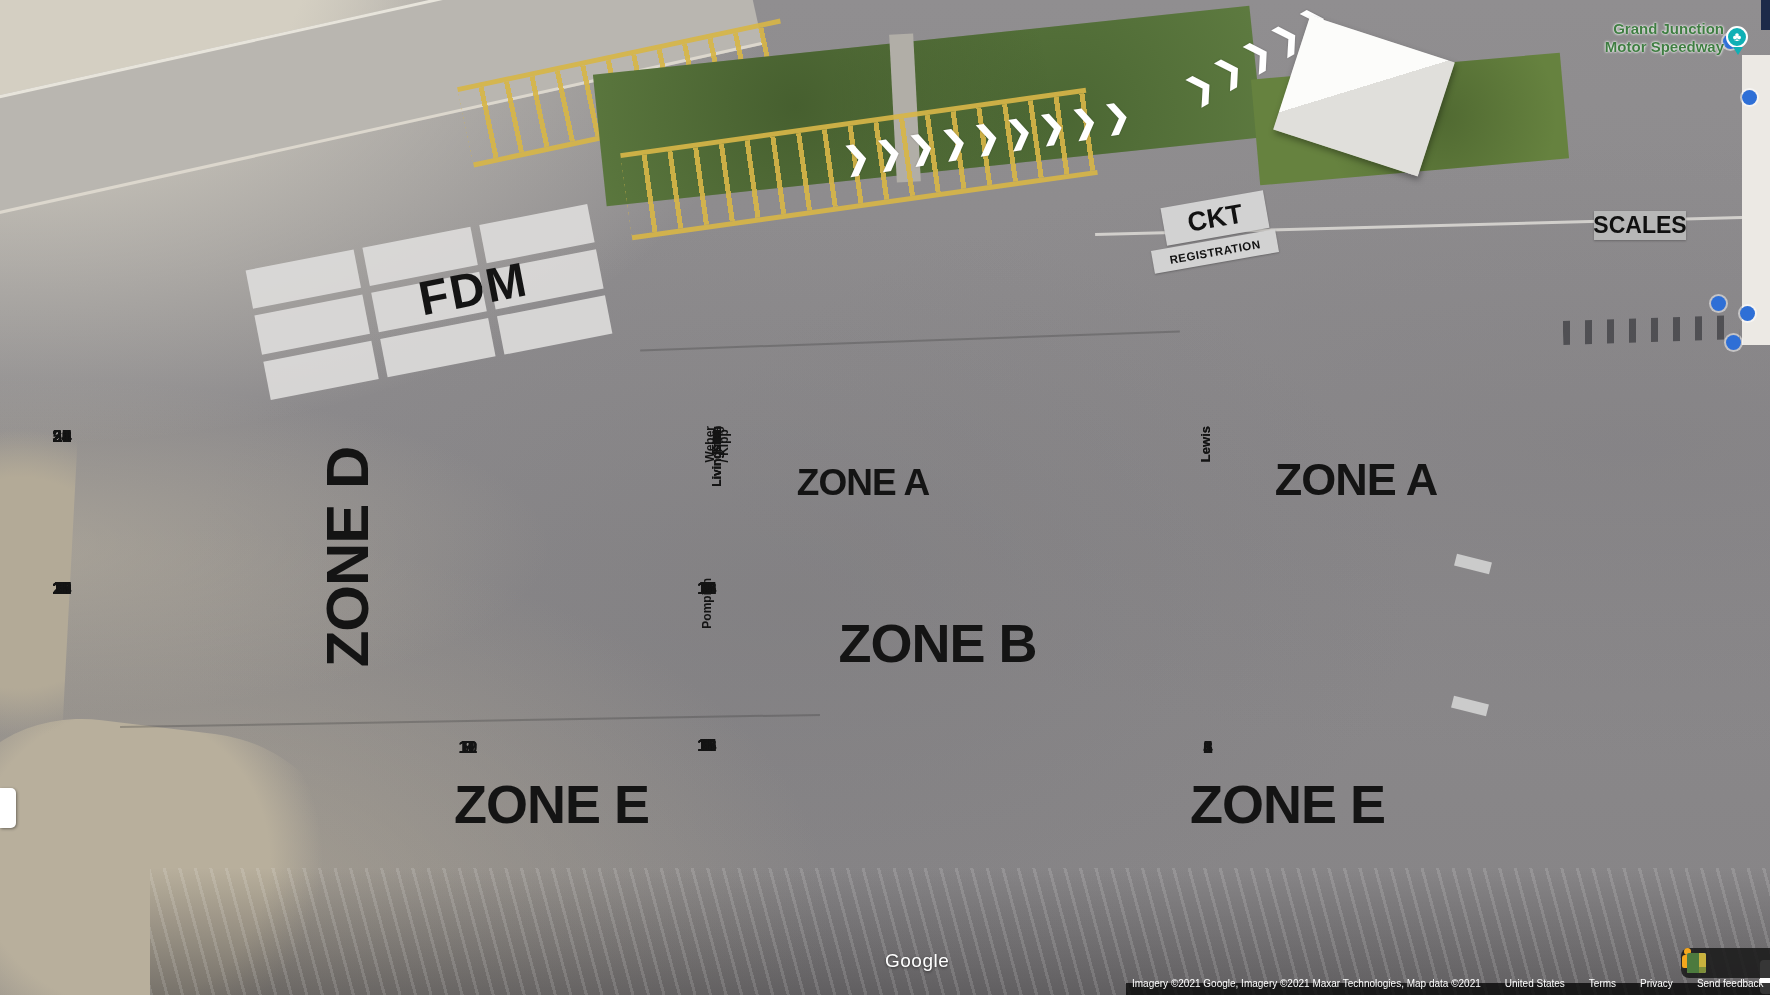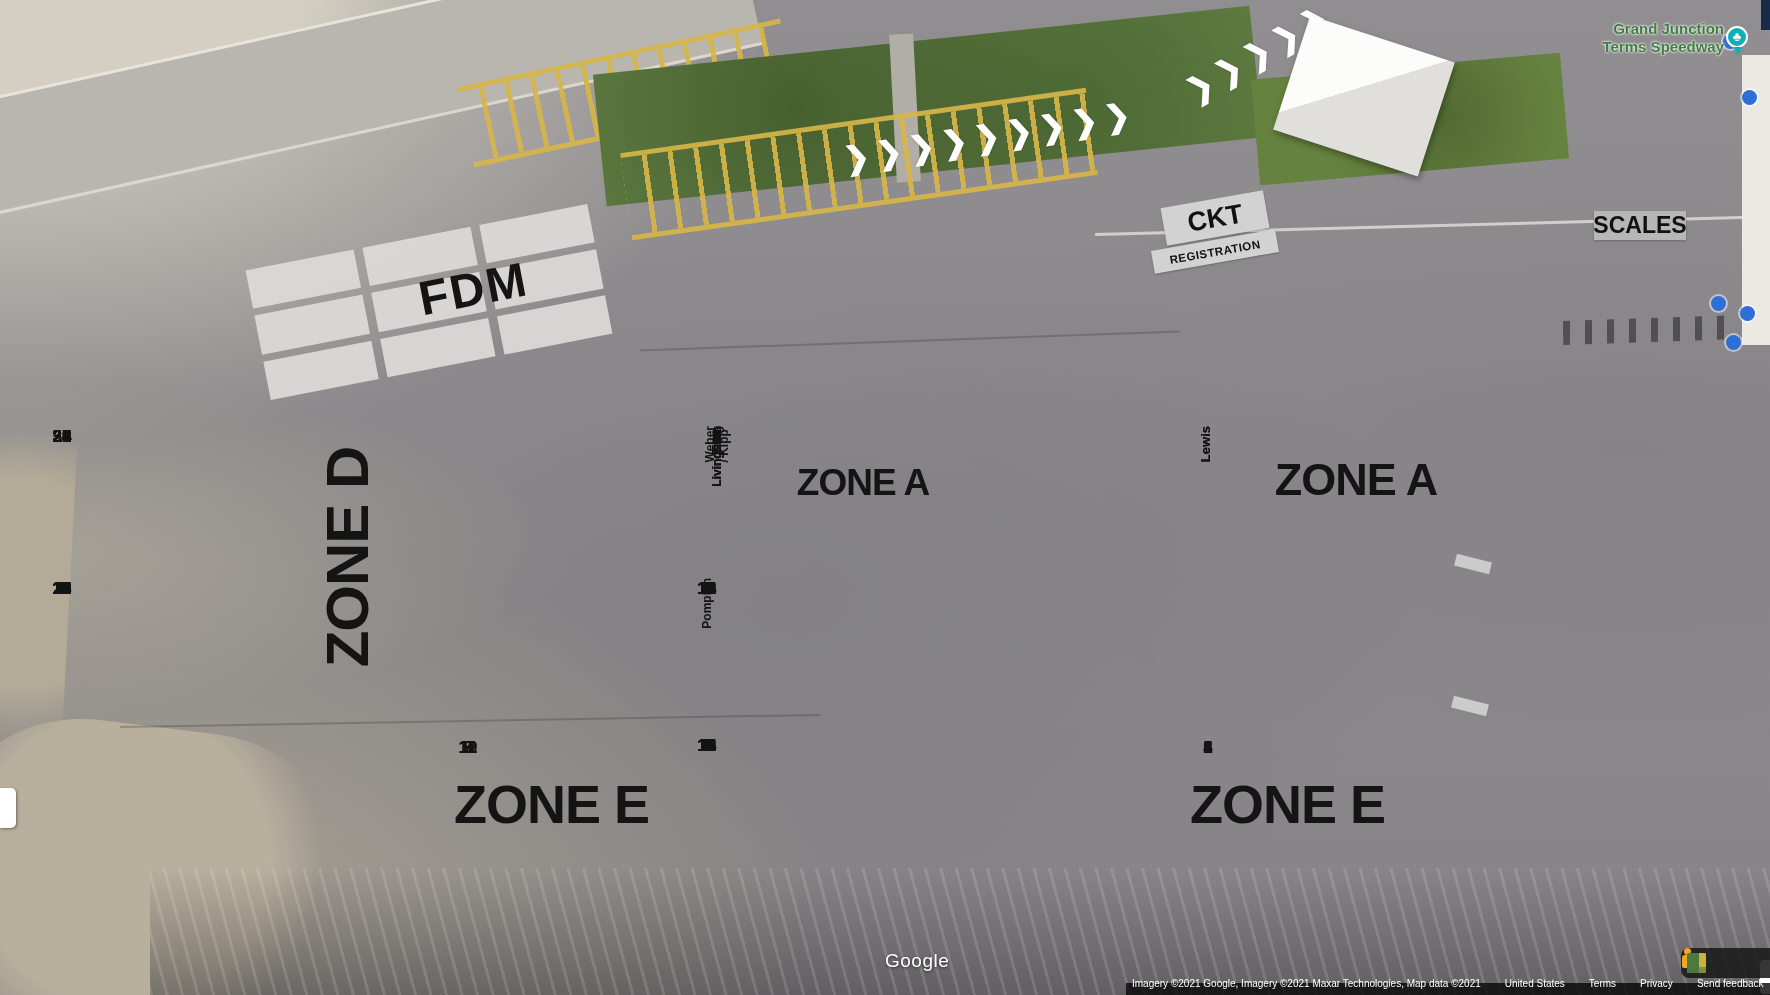--- a/index.html
+++ b/index.html
@@ -160,21 +160,21 @@
   <div class="seam" style="left:640px;top:340px;width:540px;transform:rotate(-2deg);"></div>
   <div class="seam" style="left:120px;top:720px;width:700px;transform:rotate(-1deg);"></div>
   <div class="conn" style="left:1455px;top:558px;"></div>
   <div class="conn" style="left:1452px;top:700px;"></div>
   <div class="corner-navy"></div>
   <div class="left-ctrl"></div>
   <div class="white-ctrl"></div>
 
   <div id="place-label">
     <div style="position:static;">Grand Junction</div>
-    <div style="position:static;">Terms Speedway</div>
+    <div style="position:static;">Motor Speedway</div>
   </div>
   <div id="place-marker">♣</div>
 
   <div class="signbox" id="ckt-box">CKT</div>
   <div class="signbox" id="registration-box">REGISTRATION</div>
   <div class="signbox" id="scales-box">SCALES</div>
 
   <div id="fdm-group">
     <div class="grid">
       <div></div>
@@ -414,20 +414,21 @@
           <span class="num">3</span>
         </div>
         <div class="stall" style="background: rgb(128, 215, 79);">
           <span class="num">2</span>
         </div>
         <div class="stall" style="background: rgb(128, 215, 79);">
           <span class="num">1</span>
           <span class="side">Pompian</span>
         </div>
       </div>
+    <div class="zlabel">ZONE B</div>
   </div>
 
   <div class="zone" id="zone-e-left">
     <div class="stalls">
         <div class="stall" style="background: rgb(207, 110, 222);">
           <span class="num">12</span>
         </div>
         <div class="stall" style="background: rgb(207, 110, 222);">
           <span class="num">11</span>
         </div>

